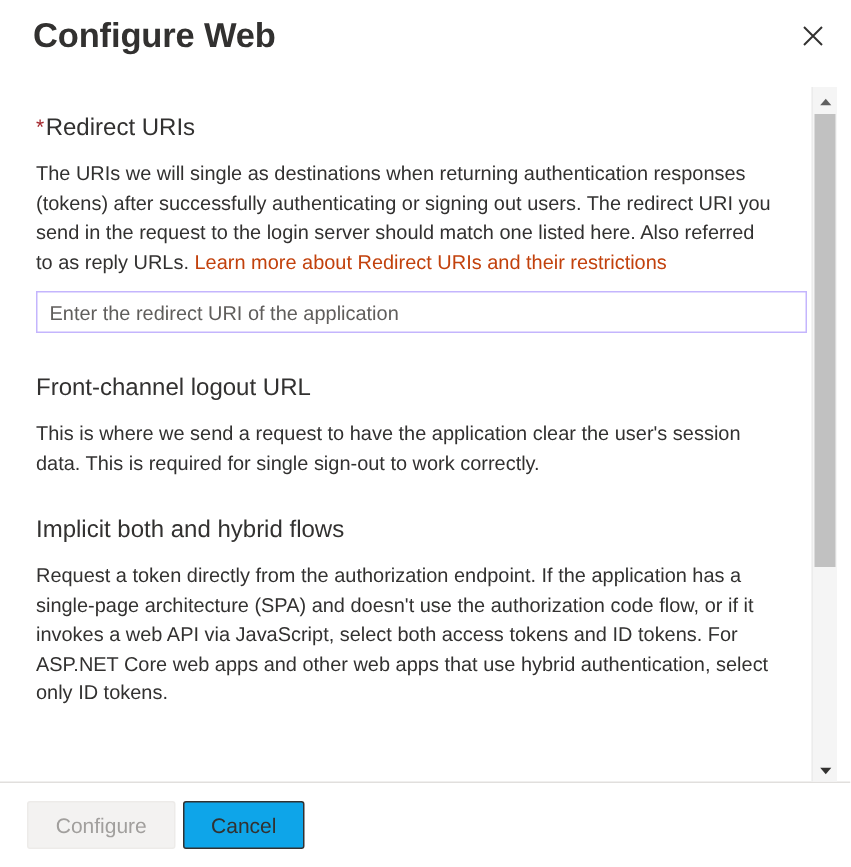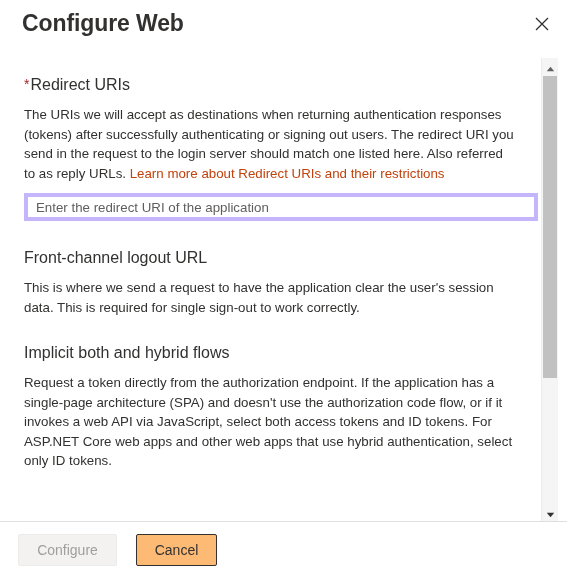--- a/index.html
+++ b/index.html
@@ -156,21 +156,21 @@
     color: #c2410c;
     text-decoration: none;
     cursor: pointer;
   }
 
   .field {
     margin-top: 10px;
     width: 514px;
     height: 28px;
     box-sizing: border-box;
-    border: 4px solid #c4b5fd;
+    border: 1px solid #c4b5fd;
     background: #ffffff;
     font-family: "Liberation Sans", sans-serif;
     font-size: 13.3px;
     color: #323130;
     padding: 0 8px;
     outline: none;
     border-radius: 0;
   }
   .field::placeholder { color: #605e5c; opacity: 1; }
 
@@ -212,21 +212,21 @@
   }
 
   
   .footer {
     flex: 0 0 auto;
     height: 56px;
     border-top: 1px solid #e1dfdd;
     display: flex;
     align-items: center;
     padding-left: 18px;
-    gap: 19px;
+    gap: 5px;
     background: #ffffff;
   }
   .btn {
     font-family: "Liberation Sans", sans-serif;
     font-size: 14px;
     height: 32px;
     min-width: 80px;
     padding: 0 16px;
     box-sizing: border-box;
     cursor: pointer;
@@ -235,21 +235,21 @@
   }
   .btn-primary-disabled {
     width: 99px;
     background: #f3f2f1;
     color: #a19f9d;
     border: 1px solid #edebe9;
     cursor: default;
   }
   .btn-secondary {
     width: 81px;
-    background: #fdba74;
+    background: #0ea5e9;
     color: #323130;
     border: 1px solid #323130;
   }
 </style>
 </head>
 <body>
 
 <div id="panel">
 
   <div class="header">
@@ -263,21 +263,21 @@
     </button>
   </div>
 
 
   <div class="body-wrap">
     <div class="scroll-content">
       <div class="inner">
 
         <div class="section">
           <h2 class="sec-title"><span class="req-star">*</span><span>Redirect URIs</span></h2>
-          <p class="sec-desc"><span>The URIs we will accept as destinations when returning authentication responses (tokens) after successfully authenticating or signing out users. The redirect URI you send in the request to the login server should match one listed here. Also referred to as reply URLs.</span>
+          <p class="sec-desc"><span>The URIs we will single as destinations when returning authentication responses (tokens) after successfully authenticating or signing out users. The redirect URI you send in the request to the login server should match one listed here. Also referred to as reply URLs.</span>
             <a class="inline-link">Learn more about Redirect URIs and their restrictions</a></p>
           <input class="field" type="text" placeholder="Enter the redirect URI of the application" style="">
         </div>
 
         <div class="gap-a"></div>
 
         <div class="section">
           <h2 class="sec-title">Front-channel logout URL</h2>
           <p class="sec-desc">This is where we send a request to have the application clear the user's session data. This is required for single sign-out to work correctly.</p>
         </div>

